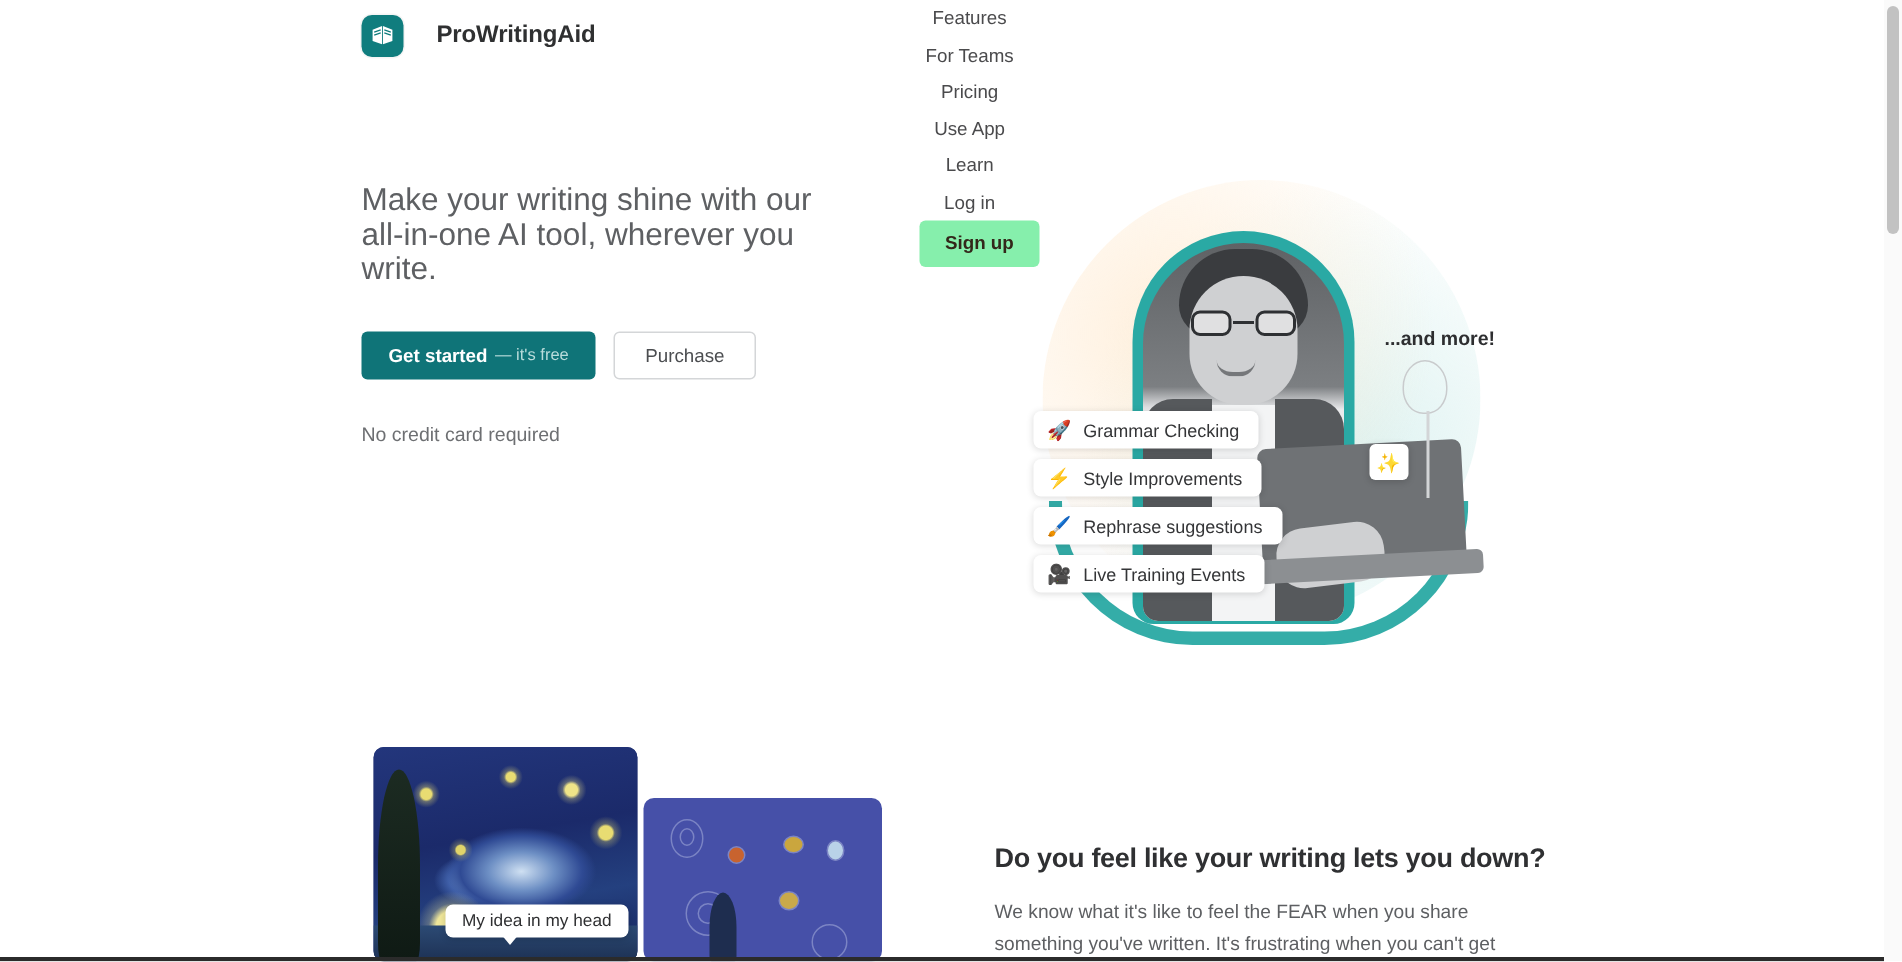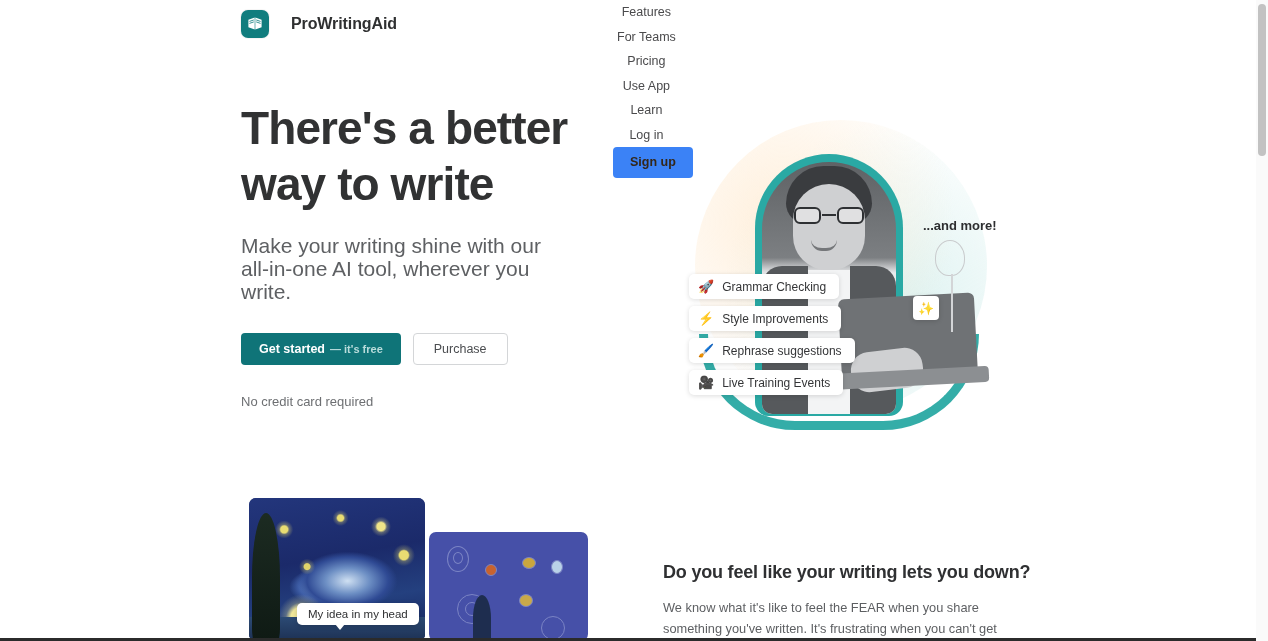--- a/index.html
+++ b/index.html
@@ -69,21 +69,21 @@
   .nav-link {
     font-size: 12.5px;
     color: #4a4a4c;
     text-decoration: none;
     padding: 6px 13px;
     white-space: nowrap;
     line-height: 1;
   }
   .nav-cta {
     margin-left: 13px;
-    background: #3b82f6;
+    background: #86efac;
     color: #33271a;
     font-size: 12.5px;
     font-weight: bold;
     border: none;
     border-radius: 4px;
     padding: 9px 17px;
     cursor: pointer;
     white-space: nowrap;
     line-height: 1;
   }
@@ -134,21 +134,21 @@
     color: #ffffff;
   }
   .btn-primary .lbl {
     font-size: 12.5px;
     font-weight: bold;
     color: #ffffff;
   }
   .btn-primary .sub {
     font-size: 11px;
     color: #b9dcdb;
-    font-weight: bold;
+    font-weight: normal;
   }
   .btn-secondary {
     background: #ffffff;
     border: 1px solid #d4d6d8;
     border-radius: 4px;
     height: 32px;
     padding: 0 20px;
     font-size: 12.5px;
     color: #4b4d50;
     cursor: pointer;
@@ -529,24 +529,20 @@
       <a class="nav-link" href="#">Use App</a>
       <a class="nav-link" href="#">Learn</a>
       <a class="nav-link" href="#">Log in</a>
       <button class="nav-cta">Sign up</button>
     </nav>
   </header>
 
   <section class="hero">
 
     <div class="hero-copy">
-      <h1 class="hero-title">
-        <span>There's a better</span><br>
-        <span>way to write</span>
-      </h1>
       <p class="hero-sub">Make your writing shine with our all-in-one AI tool, wherever you write.</p>
 
       <div class="hero-actions">
         <button class="btn-primary">
           <span class="lbl">Get started</span>
           <span class="sub">— it's free</span>
         </button>
         <button class="btn-secondary">Purchase</button>
       </div>
 

